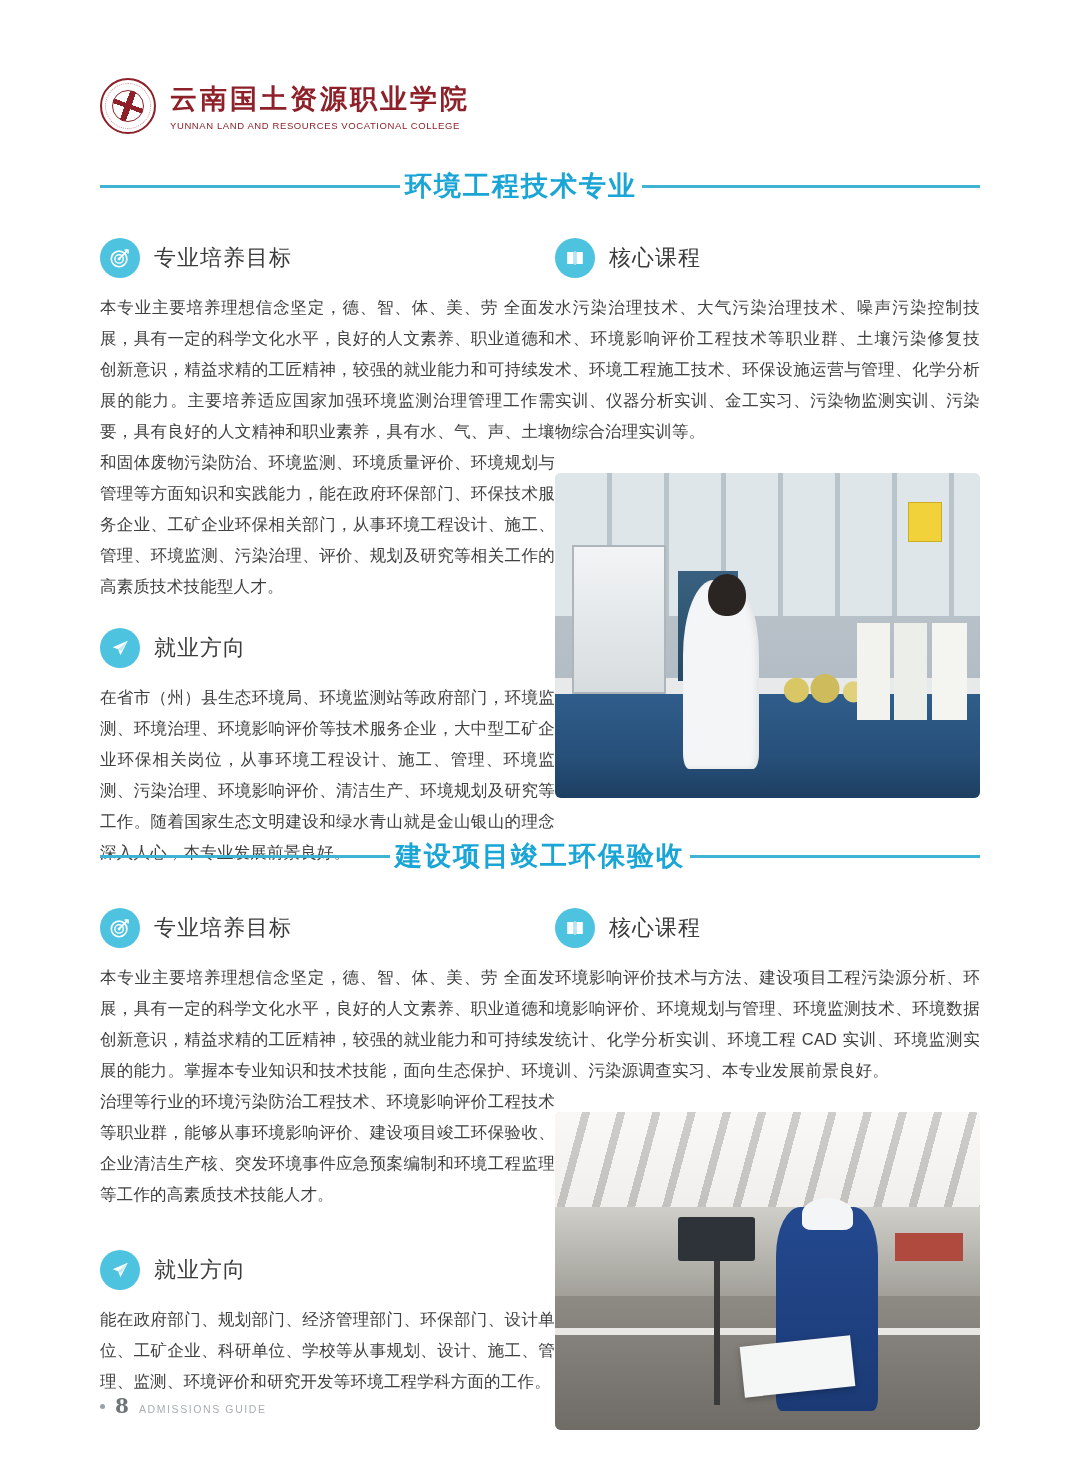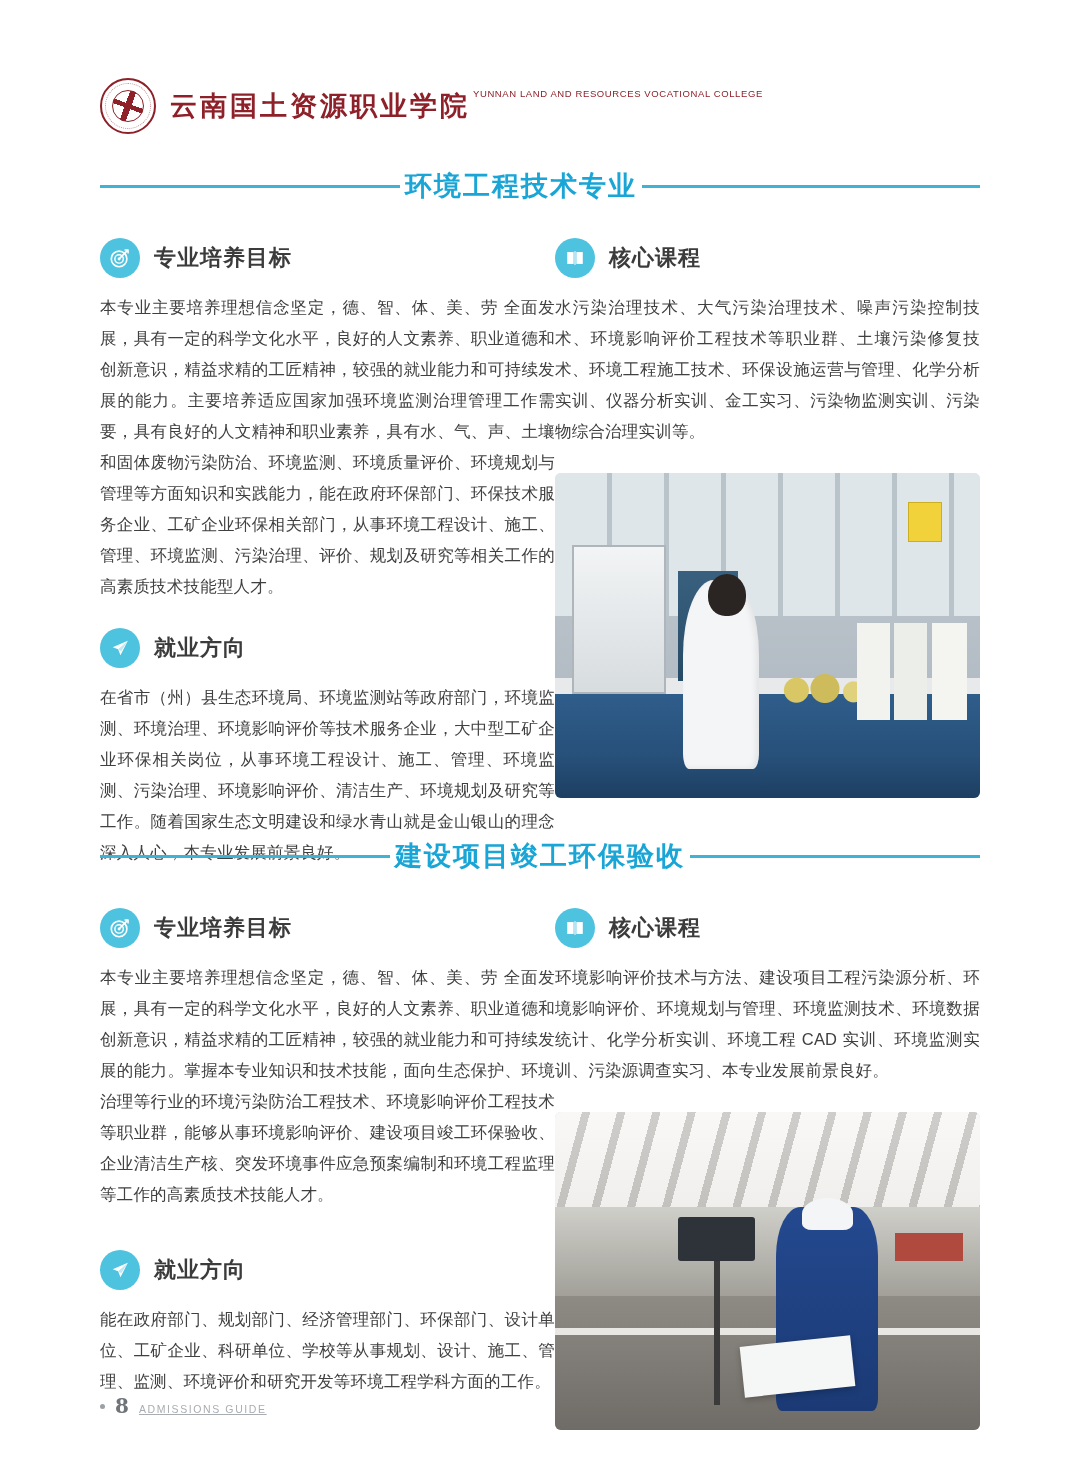--- a/index.html
+++ b/index.html
@@ -43,21 +43,21 @@
       linear-gradient(110deg, transparent 42%, #8d2028 42%, #8d2028 58%, transparent 58%),
       linear-gradient(20deg, transparent 44%, #8d2028 44%, #8d2028 56%, transparent 56%);
   }
   .logo-seal .ring-text {
     position: absolute;
     inset: 3px;
     border-radius: 50%;
     border: 1px dotted #8d2028;
     opacity: .5;
   }
-  .logo-text-wrap { display: flex; gap: 3px; }
+  .logo-text-wrap { display: flex; flex-direction: column; gap: 3px; }
   .logo-cn {
     font-family: "DejaVu Serif", "Liberation Serif", serif;
     font-size: 27px;
     font-weight: 700;
     letter-spacing: 3px;
     color: #8d2028;
     white-space: nowrap;
   }
   .logo-en {
     font-size: 9.5px;
@@ -114,21 +114,21 @@
     border-radius: 50%;
     background: #4ec3e0;
     display: flex;
     align-items: center;
     justify-content: center;
     flex: none;
   }
   .circ svg { display: block; }
   .sub-title {
     font-size: 22px;
-    font-weight: 700;
+    font-weight: 400;
     color: #3b3b3b;
     letter-spacing: 1px;
   }
 
   .body-text {
     font-size: 16.5px;
     line-height: 31px;
     color: #404040;
     text-align: justify;
     letter-spacing: .2px;
@@ -262,21 +262,21 @@
   .footer .dot {
     width: 5px; height: 5px; border-radius: 50%;
     background: #9aa0a5; display: inline-block;
     position: relative; top: -4px;
   }
   .footer .pnum {
     font-size: 20px; font-weight: 700; color: #6f7479;
     font-family: "DejaVu Serif", serif;
   }
   .footer .flabel {
-    font-size: 10.5px; letter-spacing: 1.6px; color: #a8adb2; text-decoration: underline;
+    font-size: 10.5px; letter-spacing: 1.6px; color: #a8adb2;
   }
 </style>
 </head>
 <body>
 
 <div class="logo-row">
   <div class="logo-seal">
     <div class="ring-text"></div>
   </div>
   <div class="logo-text-wrap">

